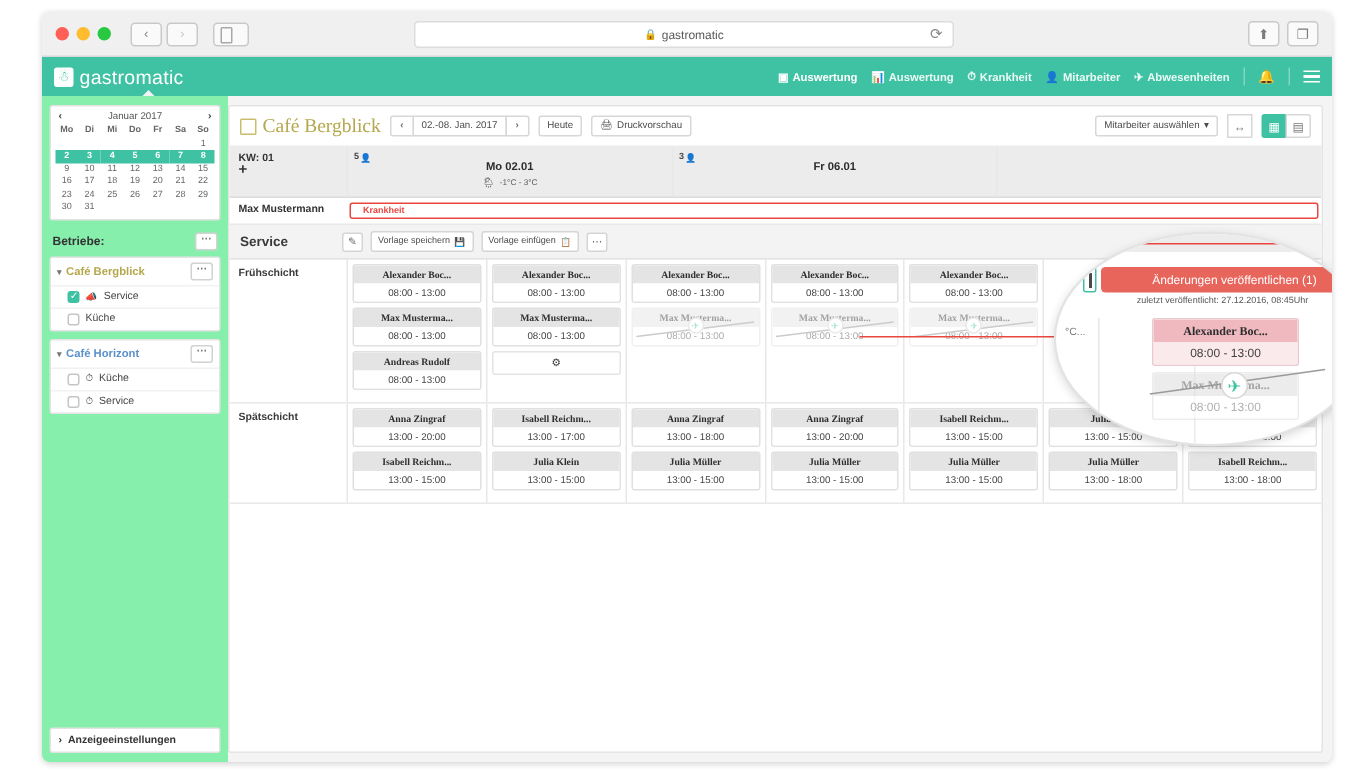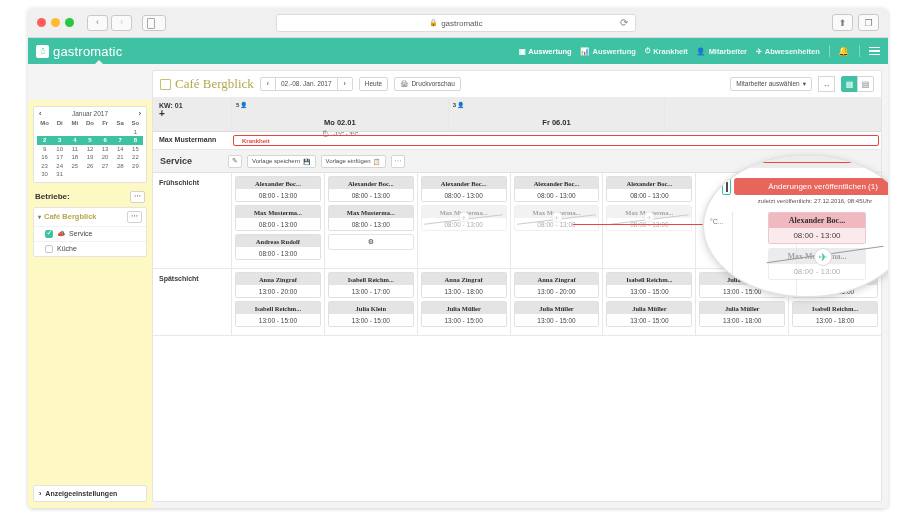--- a/index.html
+++ b/index.html
@@ -93,22 +93,22 @@
     position:absolute; left:66px; bottom:-1px; width:0;height:0;
     border-left:5px solid transparent;border-right:5px solid transparent;
     border-bottom:5px solid #f4f4f4;
   }
 
   
   .appbody{ display:flex; height: 444px; background:#f4f4f4; }
 
   
   .sidebar{
-    width: 124px; background:#fef9c3; padding: 6px 5px 0 5px;
-    position:relative; flex:none;margin-top:36px;
+    width: 124px; background:#86efac; padding: 6px 5px 0 5px;
+    position:relative; flex:none;
   }
   .cal{
     background:#fff; border:1px solid #e2e2e2; border-radius:2px; padding:2px 3px 3px;
   }
   .cal-head{
     display:flex; align-items:center; justify-content:space-between;
     font-size:7px; color:#555; padding:1px 2px 2px;
   }
   .cal-arrow{ font-size:7px; color:#444; font-weight:bold; }
   .cal-title{ font-size:6.5px; color:#555; }
@@ -205,21 +205,21 @@
   }
   .kw{
     padding:4px 6px; font-size:7px; font-weight:bold; color:#333;
   }
   .kw .plus{ font-size:10px; color:#333; display:block; margin-top:1px; line-height:8px; }
   .dayhead{ padding:3px 4px; position:relative; }
   .daycount{
     position:absolute; left:4px; top:3px; font-size:6px; color:#444;
     display:flex; align-items:center; gap:1px; font-weight:bold;
   }
-  .dayname{ text-align:center; font-size:7.5px; font-weight:bold; color:#2d2d2d; margin-top:17px; }
+  .dayname{ text-align:center; font-size:7.5px; font-weight:bold; color:#2d2d2d; margin-top:5px; }
   .dayweather{
     display:flex; align-items:center; justify-content:center; gap:3px;
     font-size:5.5px; color:#5d5d5d; margin-top:3px;
   }
   .wicon{ font-size:7px; }
 
   .absrow{ background:#fff; border-bottom:1px solid #e8e8e8; min-height:17px; }
   .absname{
     font-size:7px; font-weight:bold; color:#333; padding:4px 6px;
   }
@@ -502,20 +502,37 @@
             <span class="cbx on"></span>
             <span class="itemicon">📣</span>
             <span>Service</span>
           </div>
           <div class="grp-item">
             <span class="cbx"></span>
             <span>Küche</span>
           </div>
         </div>
 
+        <div class="grp">
+          <div class="grp-head grp-horizont">
+            <span class="chev">▾</span>
+            <span class="grp-name">Café Horizont</span>
+            <span class="dots">⋯</span>
+          </div>
+          <div class="grp-item">
+            <span class="cbx"></span>
+            <span class="itemicon">⏱</span>
+            <span>Küche</span>
+          </div>
+          <div class="grp-item">
+            <span class="cbx"></span>
+            <span class="itemicon">⏱</span>
+            <span>Service</span>
+          </div>
+        </div>
 
         <div class="sb-bottom">
           <span>›</span>
           <span>Anzeigeeinstellungen</span>
         </div>
       </div>
 
       <div class="main">
 
         <div class="toolbar">

